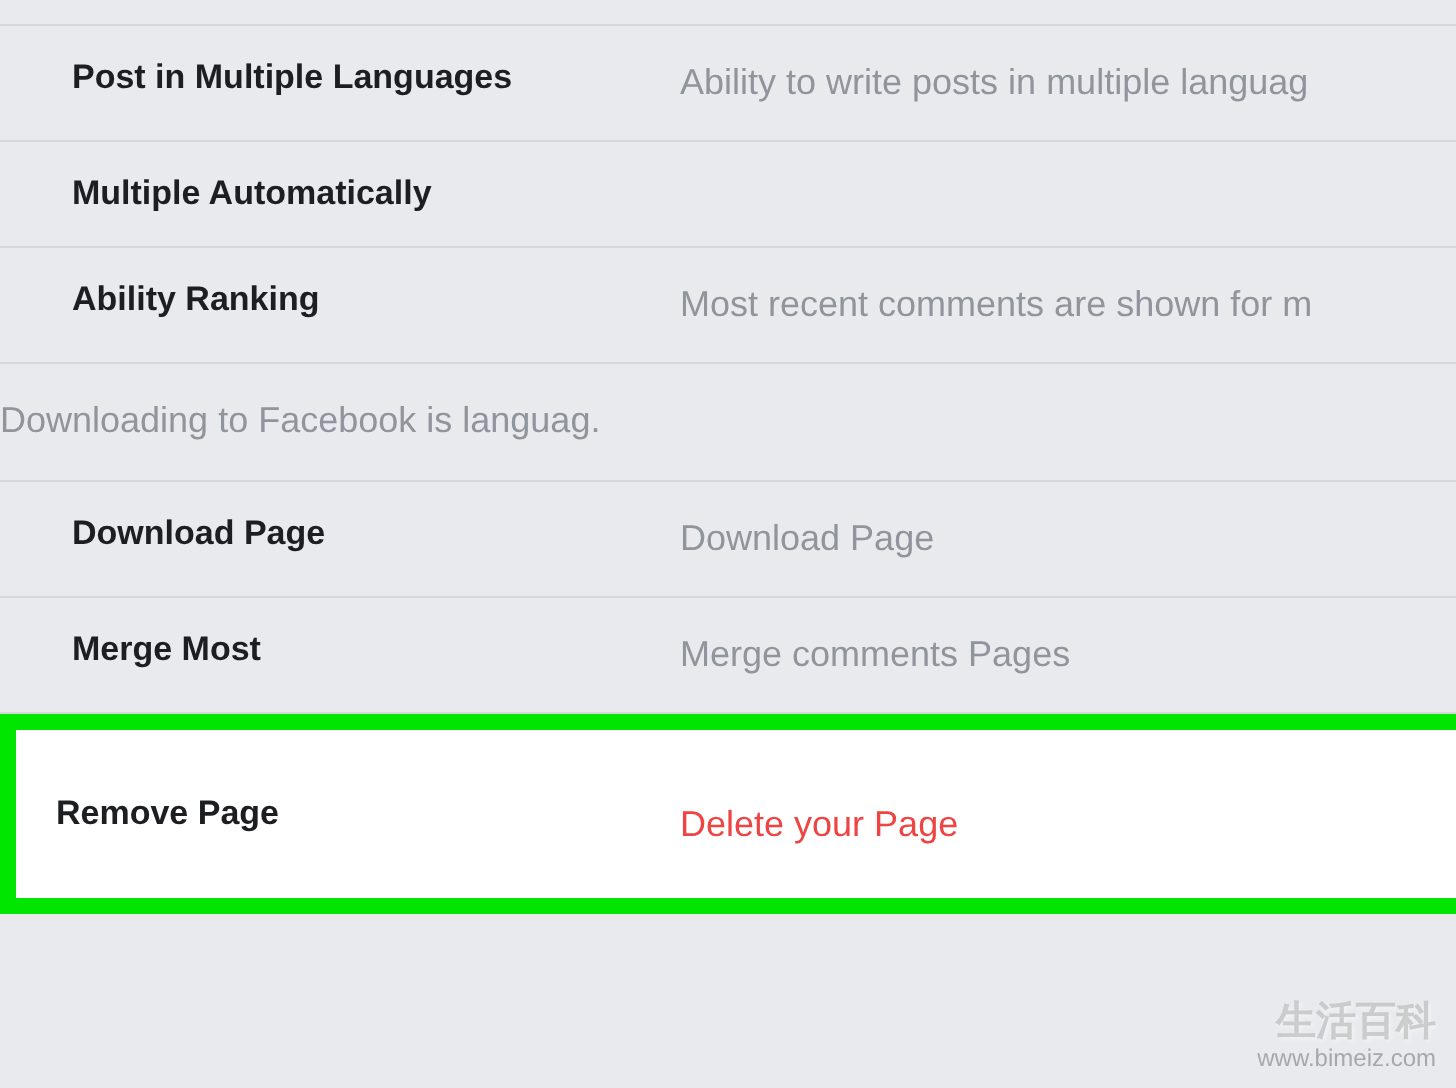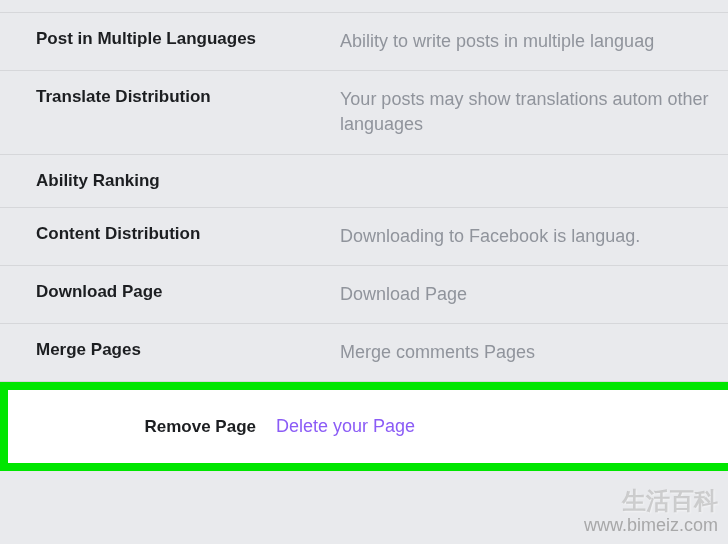--- a/index.html
+++ b/index.html
@@ -47,41 +47,41 @@
       background: #ffffff;
       border: 8px solid #00e600;
       border-right: none;
       padding: 24px 0;
       display: flex;
       align-items: center;
       margin-top: 0;
     }
     .highlighted-row .settings-label {
       padding-left: 20px;
-      width: 268px;
-      text-align: right;
+      width: 332px;
     }
     .highlighted-row .settings-value {
-      color: #8b5cf6;
+      color: #ef4444;
+      margin-top: 11px;
     }
     .watermark {
       position: absolute;
       right: 10px;
       bottom: 8px;
       text-align: right;
     }
     .watermark-main {
-      font-size: 24px;
+      font-size: 20px;
       font-weight: bold;
       color: rgba(180, 180, 180, 0.6);
       font-family: Liberation Sans, sans-serif;
       text-shadow: 1px 1px 2px rgba(255,255,255,0.5);
     }
     .watermark-sub {
-      font-size: 18px;
+      font-size: 12px;
       color: rgba(140, 140, 140, 0.7);
       font-family: Arial, sans-serif;
       margin-top: -2px;
     }
   </style>
 </head>
 <body>
 
 <div class="settings-container">
 
@@ -89,40 +89,39 @@
     <div class="settings-label"></div>
     <div class="settings-value"></div>
   </div>
 
   <div class="settings-row">
     <div class="settings-label">Post in Multiple Languages</div>
     <div class="settings-value">Ability to write posts in multiple languag</div>
   </div>
 
   <div class="settings-row">
-    <div class="settings-label">Translate Distribution</div>
-    <div class="settings-value">Your posts may show translations autom other languages</div>
+    <div class="settings-label">Multiple Automatically</div>
   </div>
 
   <div class="settings-row">
     <div class="settings-label">Ability Ranking</div>
+    <div class="settings-value">Most recent comments are shown for m</div>
   </div>
 
   <div class="settings-row">
-    <div class="settings-label">Content Distribution</div>
     <div class="settings-value">Downloading to Facebook is languag.</div>
   </div>
 
   <div class="settings-row">
     <div class="settings-label">Download Page</div>
     <div class="settings-value">Download Page</div>
   </div>
 
   <div class="settings-row">
-    <div class="settings-label">Merge Pages</div>
+    <div class="settings-label">Merge Most</div>
     <div class="settings-value">Merge comments Pages</div>
   </div>
 
   <div class="highlighted-row">
     <div class="settings-label">Remove Page</div>
     <div class="settings-value">Delete your Page</div>
   </div>
 
 </div>
 

